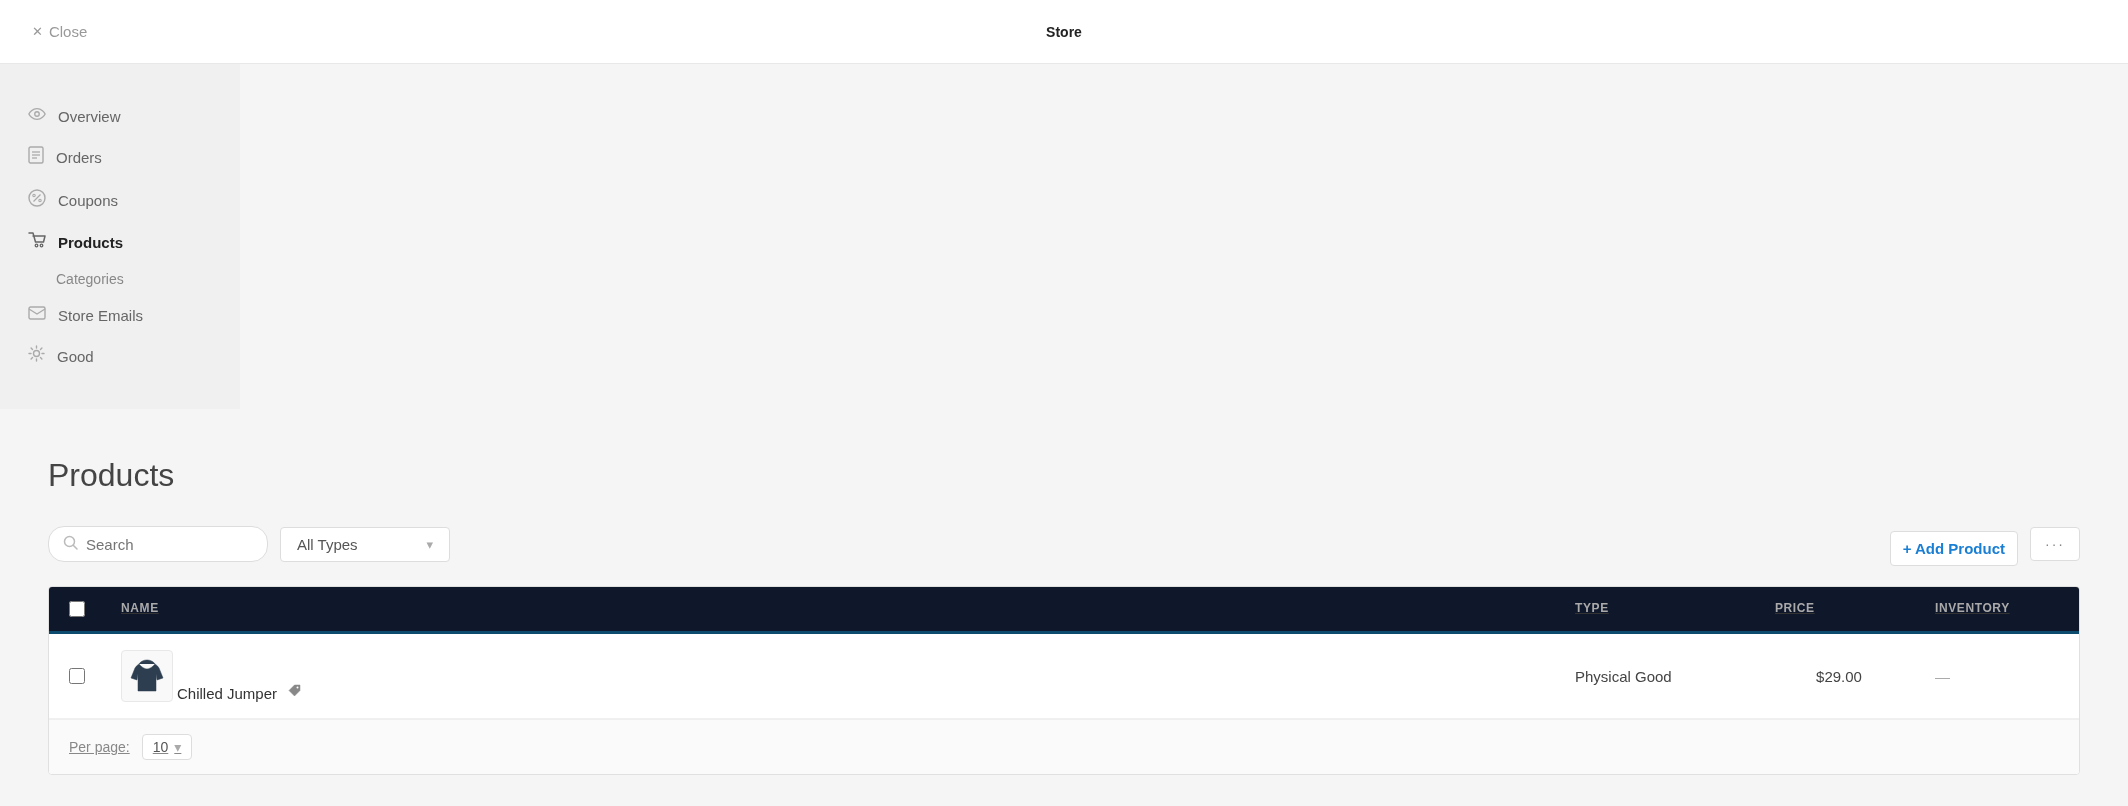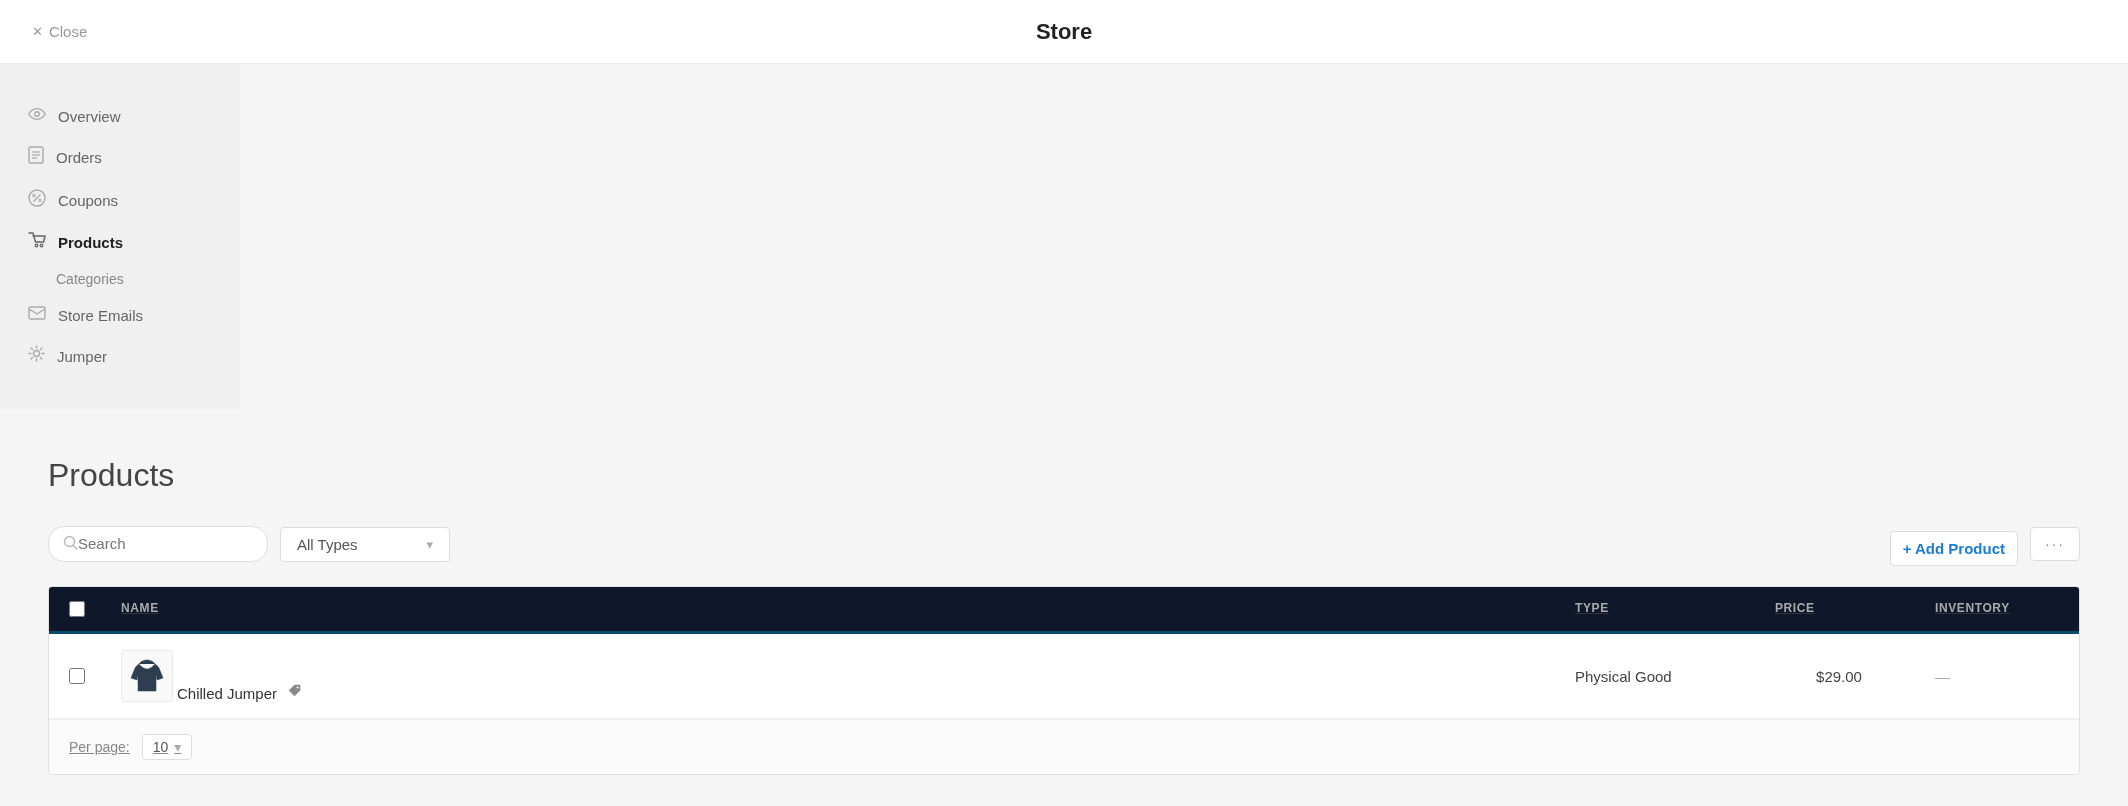--- a/index.html
+++ b/index.html
@@ -23,21 +23,21 @@
       position: absolute;
       left: 32px;
       display: flex;
       align-items: center;
       gap: 6px;
       color: #999;
       cursor: pointer;
       font-size: 15px;
     }
     .top-bar-title {
-      font-size: 22px;
+      font-size: 14px;
       font-weight: 700;
       color: #222;
     }
     .main-layout {
       display: flex;
       min-height: calc(100vh - 64px);
       flex-direction: column;
     }
     .sidebar {
       width: 240px;
@@ -82,26 +82,26 @@
       margin-bottom: 28px;
     }
     .toolbar {
       display: flex;
       align-items: center;
       gap: 12px;
       margin-bottom: 20px;
     }
     .search-box {
       display: flex;
-      align-items: flex-start;
+      align-items: center;
       background: #fff;
       border: 1px solid #ddd;
       border-radius: 16px;
       padding: 8px 14px;
-      gap: 0;
+      gap: 8px;
       width: 220px;
     }
     .search-box input {
       border: none;
       outline: none;
       font-size: 15px;
       color: #999;
       width: 100%;
       background: transparent;
     }
@@ -320,21 +320,21 @@
       <span>Store Emails</span>
     </div>
 
     <div class="sidebar-item">
       <span class="sidebar-icon">
         <svg width="17" height="17" viewBox="0 0 17 17" fill="none">
           <circle cx="8.5" cy="8.5" r="3" stroke="#aaa" stroke-width="1.4" fill="none"></circle>
           <path d="M8.5 1v2M8.5 14v2M1 8.5h2M14 8.5h2M3.1 3.1l1.4 1.4M12.5 12.5l1.4 1.4M3.1 13.9l1.4-1.4M12.5 4.5l1.4-1.4" stroke="#aaa" stroke-width="1.4" stroke-linecap="round"></path>
         </svg>
       </span>
-      <span>Jumper</span>
+      <span>Good</span>
     </div>
 
   </nav>
 
   <main class="content">
 
     <h1 class="page-title">Products</h1>
 
     <div class="toolbar">
       <div class="search-box">

